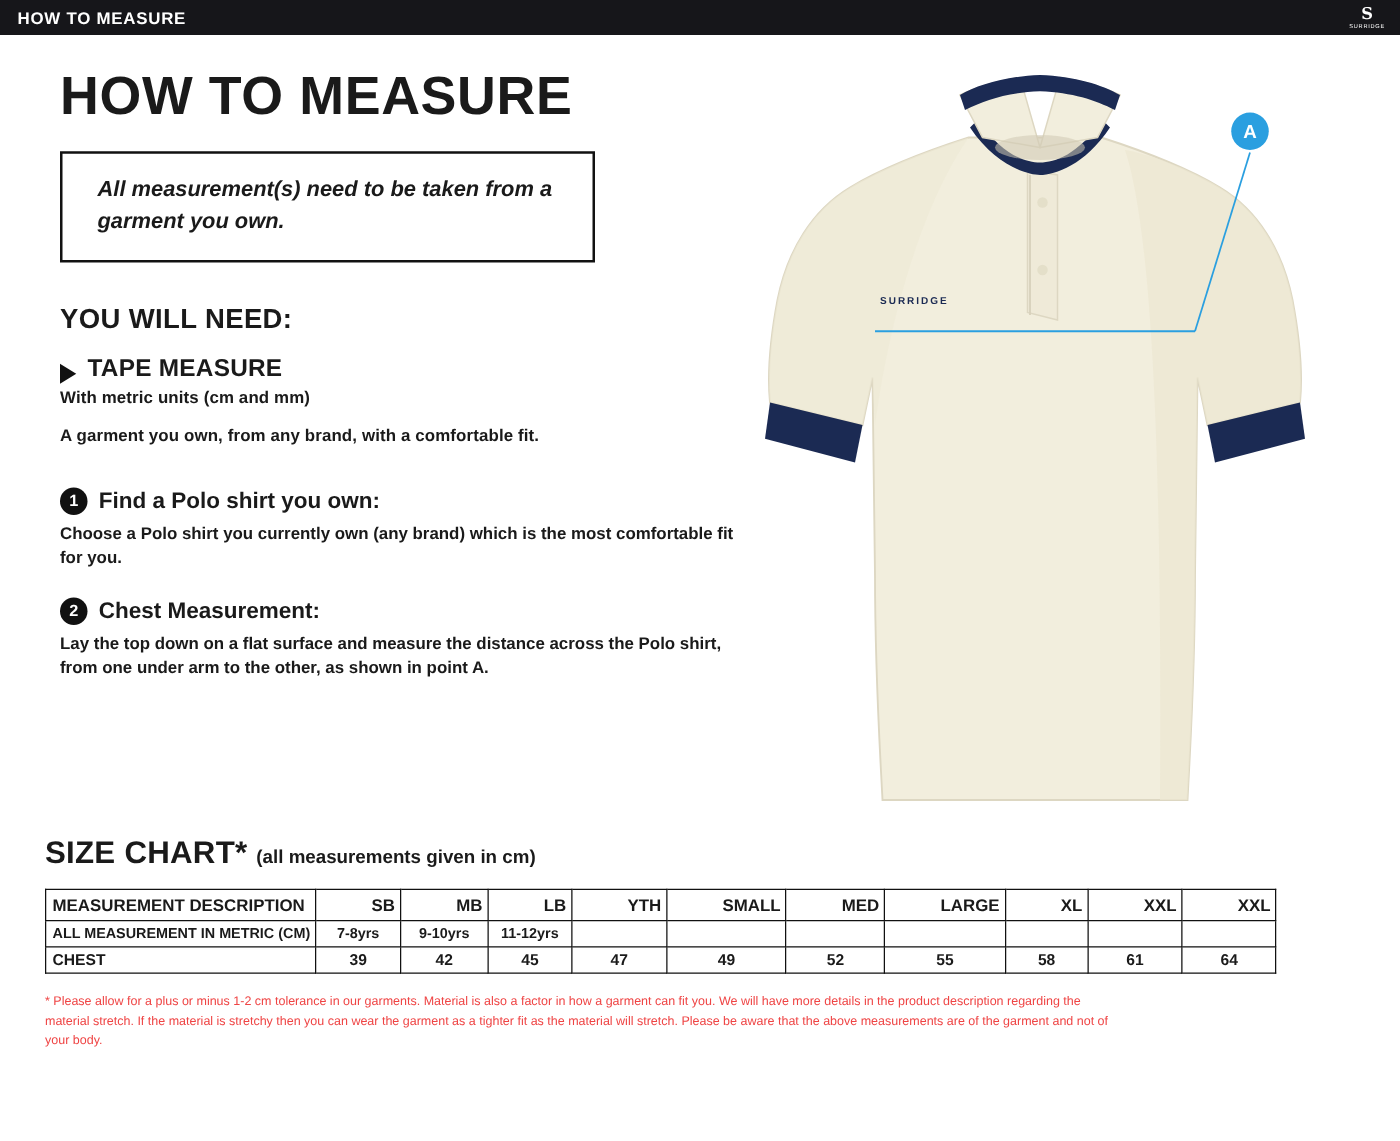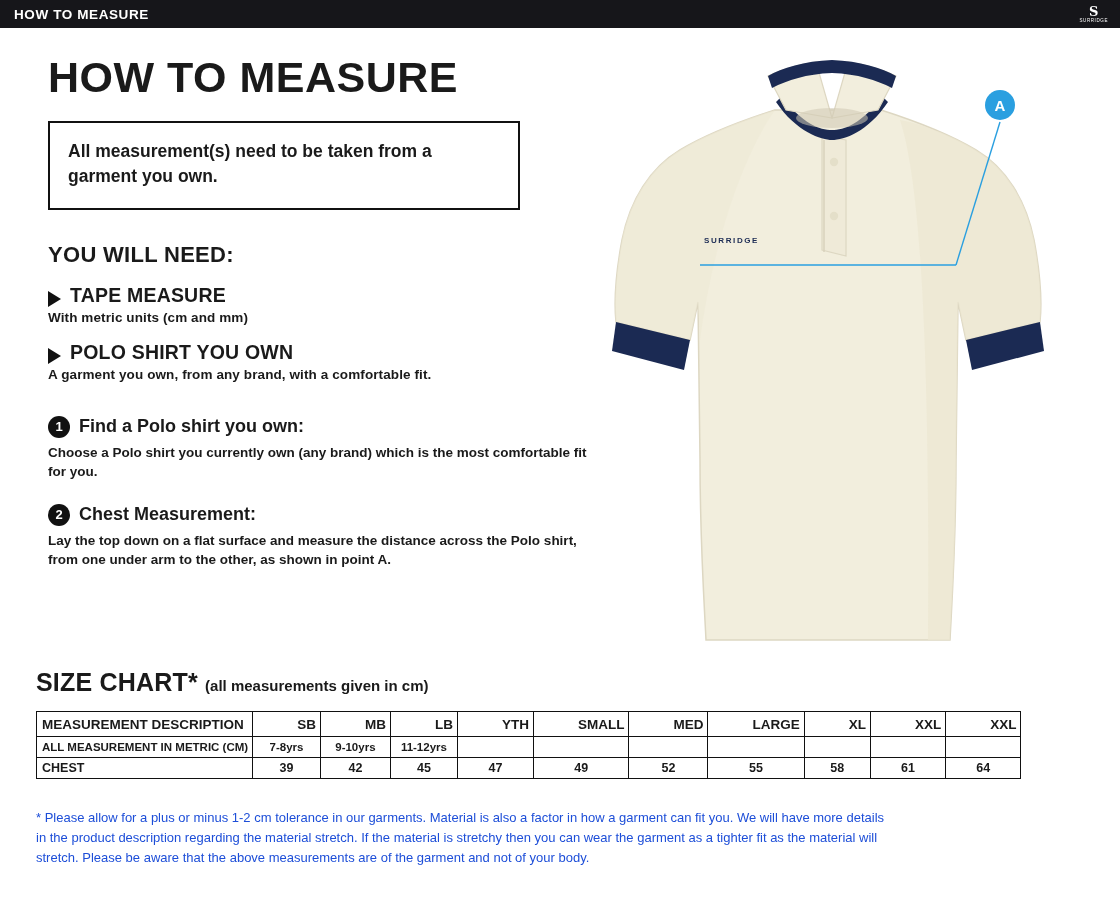--- a/index.html
+++ b/index.html
@@ -60,25 +60,26 @@
   }
   h1.page-title {
     font-size: 43px;
     font-weight: bold;
     letter-spacing: 0.5px;
     margin: 0 0 22px 0;
     line-height: 1;
   }
   .callout {
     border: 2px solid #111;
-    padding: 16px 18px 18px 18px;
-    width: 472px;
+    padding: 16px 18px 18px 28px;
+    width: 428px;
     font-size: 17.5px;
     font-weight: bold;
     line-height: 1.45;
+    font-style: italic;
   }
   h2.section {
     font-size: 22px;
     font-weight: bold;
     letter-spacing: 0.3px;
     margin: 32px 0 14px 0;
   }
   .need-item { margin-top: 16px; }
   .need-head {
     display: flex;
@@ -162,25 +163,25 @@
   table.sizes th.desc, table.sizes td.desc {
     text-align: left;
     width: 240px;
     padding-left: 5px;
   }
   table.sizes thead th { font-size: 13.5px; height: 25px; padding-left: 44px; }
   table.sizes tbody td { font-weight: bold; font-size: 11.5px; }
   table.sizes tbody tr.values td { font-size: 12.5px; }
 
   .footnote {
-    margin-top: 29px;
-    font-size: 13px;
+    margin-top: 15px;
+    font-size: 10px;
     line-height: 1.55;
     width: 860px;
-    color: #1d4ed8;
+    color: #ef4444;
   }
 
   
   .shirt-area {
     position: absolute;
     left: 600px;
     top: 40px;
     width: 500px;
     height: 620px;
   }
@@ -229,24 +230,20 @@
 
   <div class="need-item">
     <div class="need-head">
       <span class="tri"></span>
       <span>TAPE MEASURE</span>
     </div>
     <div class="need-sub">With metric units (cm and mm)</div>
   </div>
 
   <div class="need-item">
-    <div class="need-head">
-      <span class="tri"></span>
-      <span>POLO SHIRT YOU OWN</span>
-    </div>
     <div class="need-sub">A garment you own, from any brand, with a comfortable fit.</div>
   </div>
 
   <div class="steps">
     <div class="step">
       <div class="step-head">
         <span class="circle-num">1</span>
         <span>Find a Polo shirt you own:</span>
       </div>
       <div class="step-body">Choose a Polo shirt you currently own (any brand) which is the most comfortable fit for you.</div>

